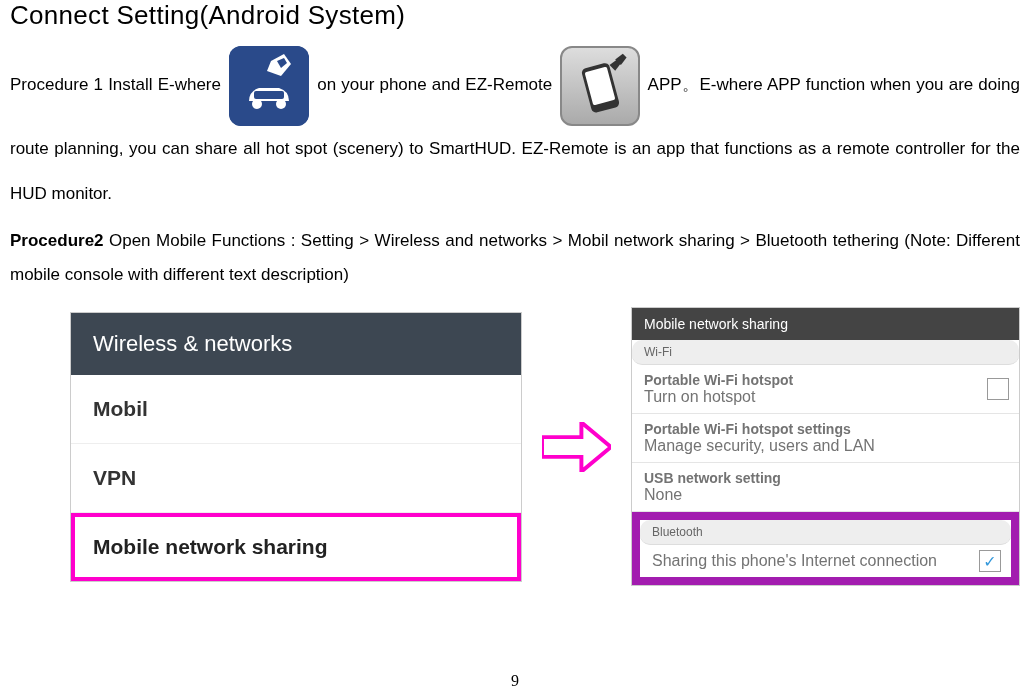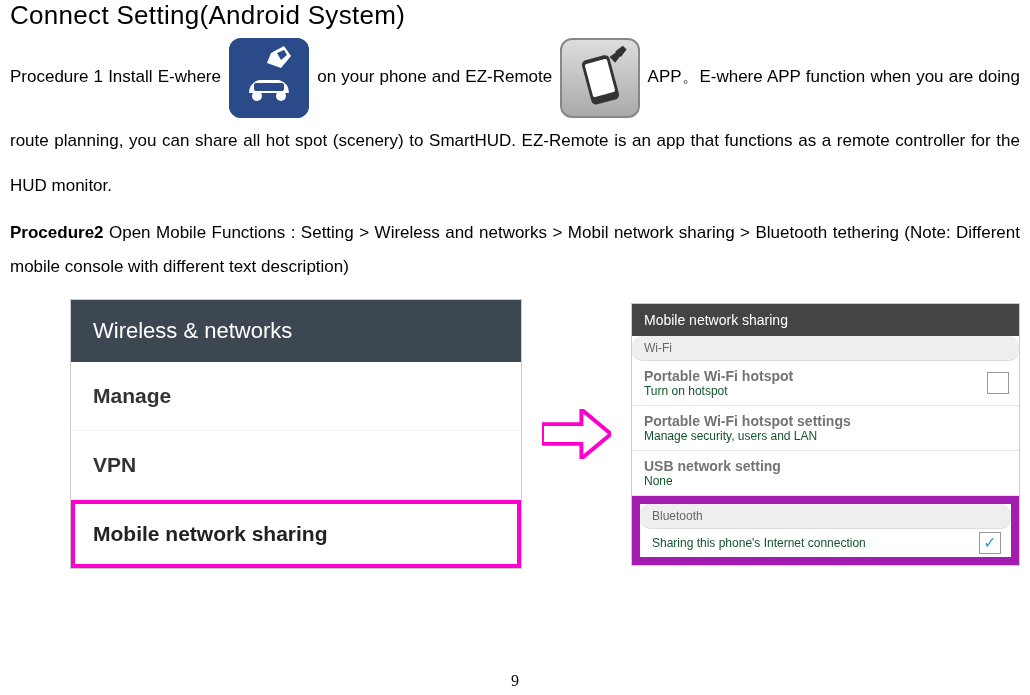--- a/index.html
+++ b/index.html
@@ -11,21 +11,21 @@
       font-family: Arial, sans-serif;
       width: 1030px;
       height: 695px;
       background: #fff;
       padding: 0 10px;
       position: relative;
     }
     .title {
       font-size: 26px;
       font-weight: normal;
-      margin-bottom: 7px;
+      margin-bottom: 15px;
       letter-spacing: 0.3px;
     }
     .procedure1 {
       font-size: 17px;
       line-height: 45px;
       margin-bottom: 8px;
       text-align: justify;
     }
     .procedure2 {
       font-size: 17px;
@@ -124,22 +124,22 @@
       padding: 7px 12px;
       border-bottom: 1px solid #e5e5e5;
       position: relative;
     }
     .screenshot2-item-title {
       font-weight: bold;
       color: #737373;
       font-size: 14px;
     }
     .screenshot2-item-sub {
-      color: #14532d;
-      font-size: 12px;
+      color: #737373;
+      font-size: 16px;
       margin-top: 0;
     }
     .screenshot2-bt-highlight {
       border: 8px solid #a21caf;
     }
     .checkbox {
       position: absolute;
       right: 10px;
       top: 50%;
       transform: translateY(-50%);
@@ -199,21 +199,21 @@
 </div>
 
 <div class="procedure2 justify-text">
   <span class="bold">Procedure2</span><span> Open Mobile Functions : Setting &gt; Wireless and networks &gt; Mobil network sharing &gt; Bluetooth tethering (Note: Different mobile console with different text description)</span>
 </div>
 
 <div class="screenshots-container">
 
   <div class="screenshot1">
     <div class="screenshot1-header">Wireless &amp; networks</div>
-    <div class="screenshot1-item">Manage</div>
+    <div class="screenshot1-item">Mobil</div>
     <div class="screenshot1-item">VPN</div>
     <div class="screenshot1-highlight">Mobile network sharing</div>
   </div>
 
   <svg class="arrow" viewBox="0 0 70 50">
     <path d="M0 15 L40 15 L40 0 L70 25 L40 50 L40 35 L0 35 Z" fill="none" stroke="#ff00cc" stroke-width="4"></path>
   </svg>
 
   <div class="screenshot2">
     <div class="screenshot2-header">Mobile network sharing</div>

